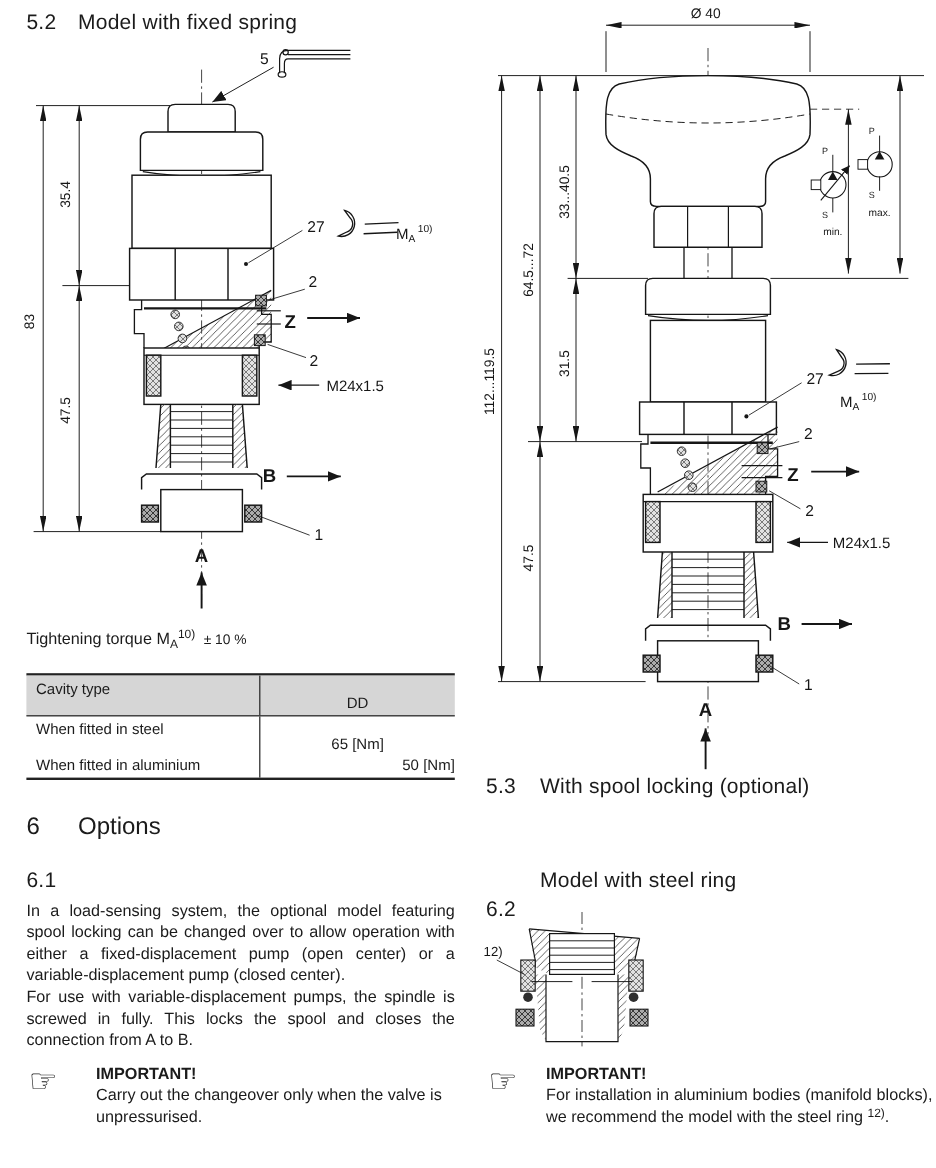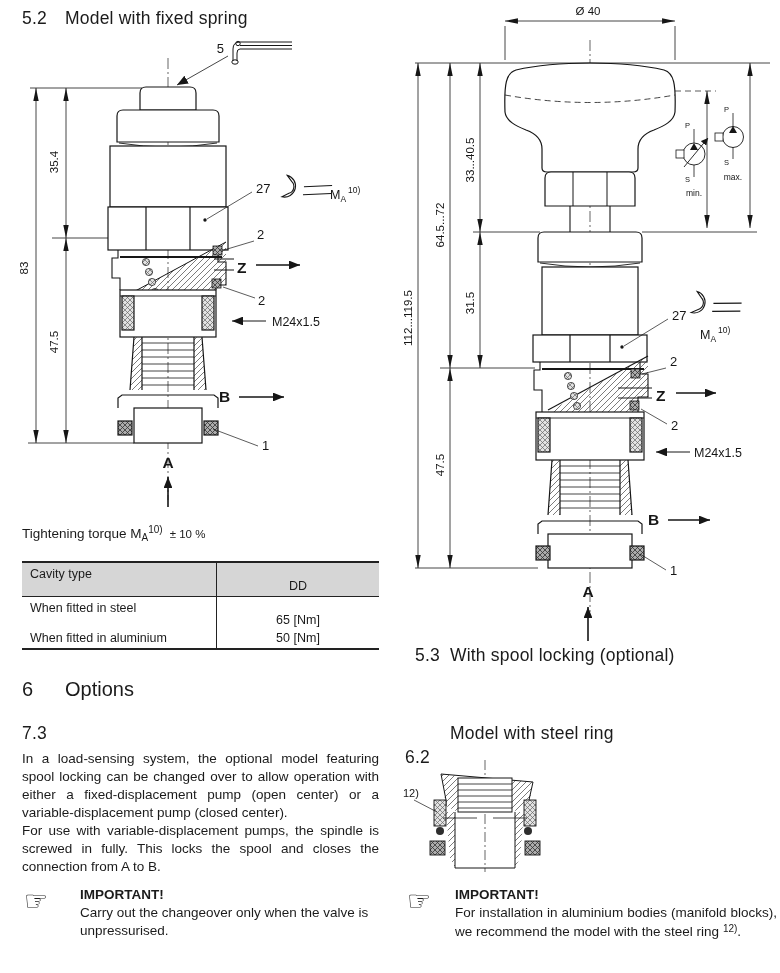--- a/index.html
+++ b/index.html
@@ -175,21 +175,21 @@
     <div class="tr thead">
       <div class="c1">Cavity type</div>
       <div class="c2">DD</div>
     </div>
     <div class="tr">
       <div class="c1">When fitted in steel</div>
       <div class="c2">65 [Nm]</div>
     </div>
     <div class="tr">
       <div class="c1" style="padding-top:1px;">When fitted in aluminium</div>
-      <div class="c2" style="padding-top:1px;">50 [Nm]</div>
+      <div class="c2" style="padding-top:1px;text-align:right;">50 [Nm]</div>
     </div>
   </div>
 
   <svg class="abs" style="left:395px;top:0;" width="385" height="645" viewBox="395 0 385 645">
     <line x1="590" y1="40" x2="590" y2="612" stroke="#222" stroke-width="0.7" stroke-dasharray="11 3 2 3"></line>
 
     <g stroke="#161616" stroke-width="0.8">
       <line x1="505" y1="26" x2="505" y2="60"></line>
         <line x1="675" y1="26" x2="675" y2="60"></line>
       <line x1="505" y1="21" x2="675" y2="21" marker-start="url(#dimA)" marker-end="url(#dimA)"></line>
@@ -318,31 +318,31 @@
       <line x1="733" y1="127" x2="733" y2="113" stroke="#161616" stroke-width="0.8"></line>
       <polygon points="729,133 737,133 733,126" fill="#161616"></polygon>
       <line x1="733" y1="147" x2="733" y2="159" stroke="#161616" stroke-width="0.8"></line>
       <text x="729" y="112" font-size="7.5" text-anchor="end">P</text>
       <text x="729" y="165" font-size="7.5" text-anchor="end">S</text>
       <text x="733" y="180" font-size="8.5" text-anchor="middle">max.</text>
     </g>
   </svg>
 
   <div class="abs hd" style="left:405px;top:645px;">
-    <span class="num" style="flex-basis:45px;width:45px;text-align:center;">5.3</span>
+    <span class="num" style="flex-basis:45px;width:45px;">5.3</span>
     <span>With spool locking (optional)</span>
   </div>
 
   <div class="abs hd-big" style="left:22px;top:678px;">
     <span class="num">6</span>
     <span>Options</span>
   </div>
 
   <div class="abs hd" style="left:22px;top:723px;">
-    <span class="num">7.3</span>
+    <span class="num">6.1</span>
   </div>
   <div class="abs para" style="left:22px;top:750px;">
     <div>In a load-sensing system, the optional model featuring spool locking can be changed over to allow operation with either a fixed-displacement pump (open center) or a variable-displacement pump (closed center).</div>
     <div>For use with variable-displacement pumps, the spindle is screwed in fully. This locks the spool and closes the connection from A to B.</div>
   </div>
 
   <div class="abs note" style="left:24px;top:886px;width:357px;">
     <div class="hand">☞</div>
     <div class="nb" style="width:300px;">
       <div class="nt">IMPORTANT!</div>

